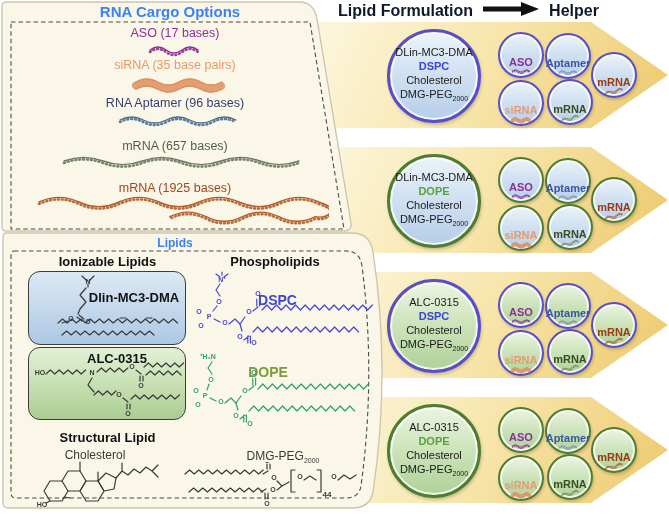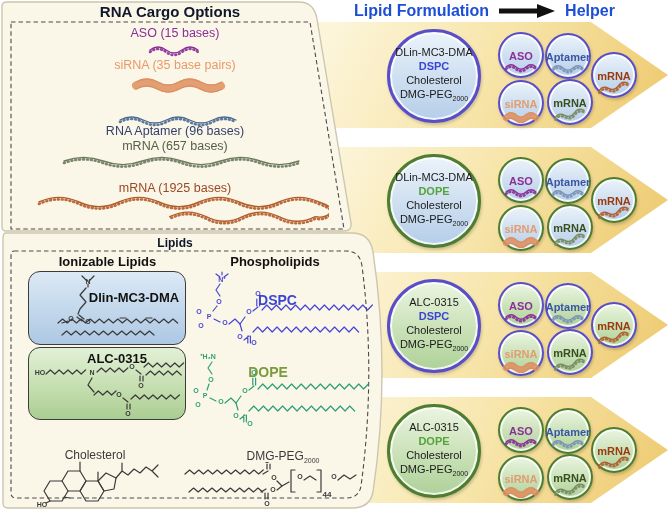--- a/index.html
+++ b/index.html
@@ -4,36 +4,36 @@
 <style>
   html,body{margin:0;padding:0;background:#fff;font-family:"Liberation Sans",sans-serif;}
   #stage{position:relative;width:669px;height:514px;background:#fff;overflow:hidden;}
   .abs{position:absolute;}
   .ctr{text-align:center;}
   .bold{font-weight:bold;}
   
   .arrow-row{position:absolute;left:318px;width:350px;height:106px;
     clip-path:polygon(0 0,78% 0,100% 50%,78% 100%,0 100%);
     background:linear-gradient(116deg,#FCF5DA 4%,#F7E5AA 48%,#EECB72 96%);}
-  .hdr{position:absolute;left:354px;top:2px;display:flex;align-items:center;gap:10px;
-    font-size:16px;font-weight:bold;color:#1d4ed8;}
+  .hdr{position:absolute;left:338px;top:2px;display:flex;gap:10px;
+    font-size:16px;font-weight:bold;color:#0f172a;}
   
   .circle{position:absolute;border-radius:50%;display:flex;flex-direction:column;
     align-items:center;box-sizing:border-box;
     box-shadow:inset 0 0 0 2px rgba(255,255,255,.8),1px 2px 3px rgba(0,0,0,.18);}
   .fill-blue{background:linear-gradient(180deg,#EBF3FA 0%,#CDDEF0 55%,#B6CEE9 100%);}
   .fill-green{background:linear-gradient(180deg,#EBF5E2 0%,#C9E1B6 55%,#AED199 100%);}
   .big-circle{width:94px;height:94px;justify-content:center;}
   .big-circle .ln{font-size:11px;line-height:14px;color:#1a1a1a;white-space:nowrap;}
   .big-circle .ln sub, .peg sub{font-size:7px;}
   .small-circle{width:46px;height:46px;}
-  .small-circle .lbl{font-size:11px;font-weight:bold;margin-top:16px;white-space:nowrap;}
+  .small-circle .lbl{font-size:11px;font-weight:bold;margin-top:22px;white-space:nowrap;}
   .small-circle svg{margin-top:0px;}
   
-  .ptitle{font-weight:bold;color:#0f172a;}
+  .ptitle{font-weight:bold;color:#3b82f6;}
   .rna-label{position:absolute;left:15px;width:320px;text-align:center;font-size:12.5px;}
   .lipid-box{position:absolute;border:1.6px solid #3c3c3c;border-radius:12px;box-sizing:border-box;}
   .box-blue{background:linear-gradient(180deg,#DCE9F5 0%,#BBD2E9 70%,#ACC8E3 100%);}
   .box-green{background:linear-gradient(180deg,#E2F1D6 0%,#BDD9A6 70%,#AACD92 100%);}
   .struct-label{position:absolute;text-align:center;font-weight:bold;font-size:14px;}
   .sec-title{position:absolute;text-align:center;font-weight:bold;font-size:13px;color:#111;}
   .plain-label{position:absolute;text-align:center;font-size:12px;color:#3a3a3a;}
   svg text{font-family:"Liberation Sans",sans-serif;}
   .atom{font-size:7px;font-weight:bold;}
   .atom-k{fill:#3a3a3a;}
@@ -236,32 +236,32 @@
 
   <svg class="abs" style="left:0;top:0" width="400" height="514" viewBox="0 0 400 514">
     <path d="M2,6 Q2,2 7,2 L299,2 Q314,2 317,19 L351,223 Q352,231 344,231 L6,231 Q2,231 2,227 Z" fill="#FBF7E8" stroke="#CDC6AF" stroke-width="1.4"></path>
     <path d="M11,22 L310,22 L344,229 L11,229 Z" fill="none" stroke="#4A4A4A" stroke-width="1.1" stroke-dasharray="4.5 3"></path>
     <path d="M6,233 L352,233 Q370,233 373,252 Q391,372 373,492 Q370,508 352,508 L8,508 Q3,508 3,503 L3,238 Q3,233 6,233 Z" fill="#FBF7E8" stroke="#CDC6AF" stroke-width="1.4"></path>
     <path d="M14,251 L346,251 Q360,251 362,266 Q376,375 361,486 Q359,498 346,498 L16,498 Q11,498 11,493 L11,256 Q11,251 14,251 Z" fill="none" stroke="#4A4A4A" stroke-width="1.1" stroke-dasharray="4.5 3"></path>
   </svg>
 
   <div class="abs ptitle ctr" style="left:10px;top:3px;width:320px;font-size:15px">RNA Cargo Options</div>
   <div id="rna-items">
-      <div class="rna-label" style="top: 26px; color: rgb(139, 47, 150);">ASO (15 bases)</div>
+      <div class="rna-label" style="top: 26px; color: rgb(139, 47, 150);">ASO (17 bases)</div>
       <svg width="62" height="26" viewBox="0 0 62 26" class="abs" style="left: 146px; top: 42px;">
         <path d="M 4 8 q 8 -6 16 0 q 8 6 16 0 q 8 -6 16 0" fill="none" stroke="#8B2F96" stroke-width="1.4" stroke-linecap="round"></path>
         <path d="M 4 8 q 8 -6 16 0 q 8 6 16 0 q 8 -6 16 0" fill="none" stroke="#8B2F96" stroke-width="2.6" stroke-linecap="round" stroke-dasharray="0.9 3" transform="translate(0 2)" opacity="0.9"></path>
       </svg>
       <div class="rna-label" style="top: 58px; color: rgb(232, 153, 107);">siRNA (35 base pairs)</div>
       <svg width="100" height="28" viewBox="0 0 100 28" class="abs" style="left: 132px; top: 74px;">
         <path d="M 4 11.5 q 10.75 -6 21.5 0 q 10.75 6 21.5 0 q 10.75 -6 21.5 0 q 10.75 6 21.5 0" fill="none" stroke="#DE8F5F" stroke-width="8" stroke-linecap="round" stroke-dasharray="1 3" opacity="0.85"></path>
         <path d="M 4 8 q 10.75 -6 21.5 0 q 10.75 6 21.5 0 q 10.75 -6 21.5 0 q 10.75 6 21.5 0" fill="none" stroke="#DE8F5F" stroke-width="1.3" stroke-linecap="round"></path>
         <path d="M 4 15 q 10.75 -6 21.5 0 q 10.75 6 21.5 0 q 10.75 -6 21.5 0 q 10.75 6 21.5 0" fill="none" stroke="#DE8F5F" stroke-width="1.3" stroke-linecap="round"></path>
       </svg>
-      <div class="rna-label" style="top: 96px; color: rgb(51, 63, 111); margin-top: 28px;">RNA Aptamer (96 bases)</div>
+      <div class="rna-label" style="top: 96px; color: rgb(51, 63, 111);">RNA Aptamer (96 bases)</div>
       <svg width="130" height="26" viewBox="0 0 130 26" class="abs" style="left: 116px; top: 112px;">
         <path d="M 4 8 q 11.6 -6 23.2 0 q 11.6 6 23.2 0 q 11.6 -6 23.2 0 q 11.6 6 23.2 0 q 11.6 -6 23.2 0" fill="none" stroke="#4C6B92" stroke-width="1.4" stroke-linecap="round"></path>
         <path d="M 4 8 q 11.6 -6 23.2 0 q 11.6 6 23.2 0 q 11.6 -6 23.2 0 q 11.6 6 23.2 0 q 11.6 -6 23.2 0" fill="none" stroke="#4C6B92" stroke-width="2.6" stroke-linecap="round" stroke-dasharray="0.9 3" transform="translate(0 2)" opacity="0.9"></path>
       </svg>
       <div class="rna-label" style="top: 139px; color: rgb(85, 96, 74);">mRNA (657 bases)</div>
       <svg width="249" height="28" viewBox="0 0 249 28" class="abs" style="left: 60px; top: 153px;">
         <path d="M 4 8 q 19.583333333333332 -7.2 39.166666666666664 0 q 19.583333333333332 7.2 39.166666666666664 0 q 19.583333333333332 -7.2 39.166666666666664 0 q 19.583333333333332 7.2 39.166666666666664 0 q 19.583333333333332 -7.2 39.166666666666664 0 q 19.583333333333332 7.2 39.166666666666664 0" fill="none" stroke="#6C7A5E" stroke-width="1.4" stroke-linecap="round"></path>
         <path d="M 4 8 q 19.583333333333332 -7.2 39.166666666666664 0 q 19.583333333333332 7.2 39.166666666666664 0 q 19.583333333333332 -7.2 39.166666666666664 0 q 19.583333333333332 7.2 39.166666666666664 0 q 19.583333333333332 -7.2 39.166666666666664 0 q 19.583333333333332 7.2 39.166666666666664 0" fill="none" stroke="#6C7A5E" stroke-width="2.6" stroke-linecap="round" stroke-dasharray="0.9 3" transform="translate(0 2)" opacity="0.9"></path>
       </svg>
       <div class="rna-label" style="top: 181px; color: rgb(156, 72, 38);">mRNA (1925 bases)</div>
@@ -349,20 +349,21 @@
     <path class="chain chain-g" d="M57,42 L62,38 M60.8,37 L60.8,30 M63.6,37 L63.6,30"></path>
     <text class="atom atom-g" x="62" y="27" text-anchor="middle">O</text>
     <polyline class="chain chain-g" points="66,41 70.8,36 75.6,41 80.4,36 85.2,41 90,36 94.8,41 99.6,36 104.4,41 109.19999999999999,36 114,41 118.8,36 123.6,41 128.4,36 133.2,41 138,36 142.8,41 147.6,36 152.39999999999998,41 157.2,36 162,41 166.8,36 171.6,41 176.39999999999998,36"></polyline>
     <path class="chain chain-g" d="M44,55 L46,62"></path>
     <text class="atom atom-g" x="44" y="70" text-anchor="middle">O</text>
     <path class="chain chain-g" d="M48,71 L53,67 M51.8,67 L51.8,74 M54.4,67 L54.4,74"></path>
     <text class="atom atom-g" x="58" y="78" text-anchor="middle">O</text>
     <polyline class="chain chain-g" points="57,63 61.8,58 66.6,63 71.4,58 76.2,63 81,58 85.8,63 90.6,58 95.4,63 100.19999999999999,58 105,63 109.8,58 114.6,63 119.4,58 124.2,63 129,58 133.8,63 138.6,58 143.39999999999998,63 148.2,58 153,63 157.8,58 162.6,63"></polyline>
   </svg>
 
+  <div class="sec-title" style="left:45px;top:430px;width:125px">Structural Lipid</div>
   <div class="plain-label" style="left:50px;top:448px;width:90px">Cholesterol</div>
   <svg class="abs" style="left:36px;top:447px" width="150" height="64" viewBox="0 0 150 64">
     <path class="chain chain-k" d="M8,44 L14,34 L26,34 L32,44 L26,54 L14,54 Z"></path>
     <path class="chain chain-k" d="M26,34 L32,24 L44,24 L50,34 L44,44 L32,44"></path>
     <path class="chain chain-k" d="M44,44 L50,34 L62,34 L68,44 L62,54 L50,54 Z"></path>
     <path class="chain chain-k" d="M62,34 L68,44 L78,42 L80,31 L70,26 Z"></path>
     <path class="chain chain-k" d="M44,24 L44,15 M62,34 L62,25 M28,50 l6,1"></path>
     <text class="atom atom-k" x="6" y="60" text-anchor="middle">HO</text>
     <path class="chain chain-k" d="M10,56 L14,54"></path>
     <path class="chain chain-k" d="M80,31 L86,24 L92,28 L98,22 L104,26 L110,20 L116,24 L122,18 M116,24 L122,30 M86,24 L86,16"></path>

